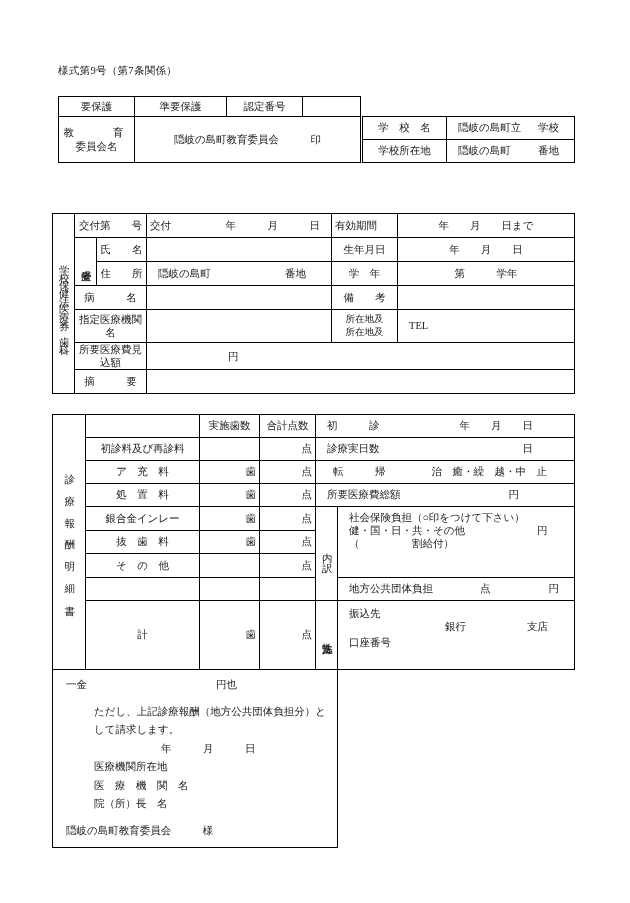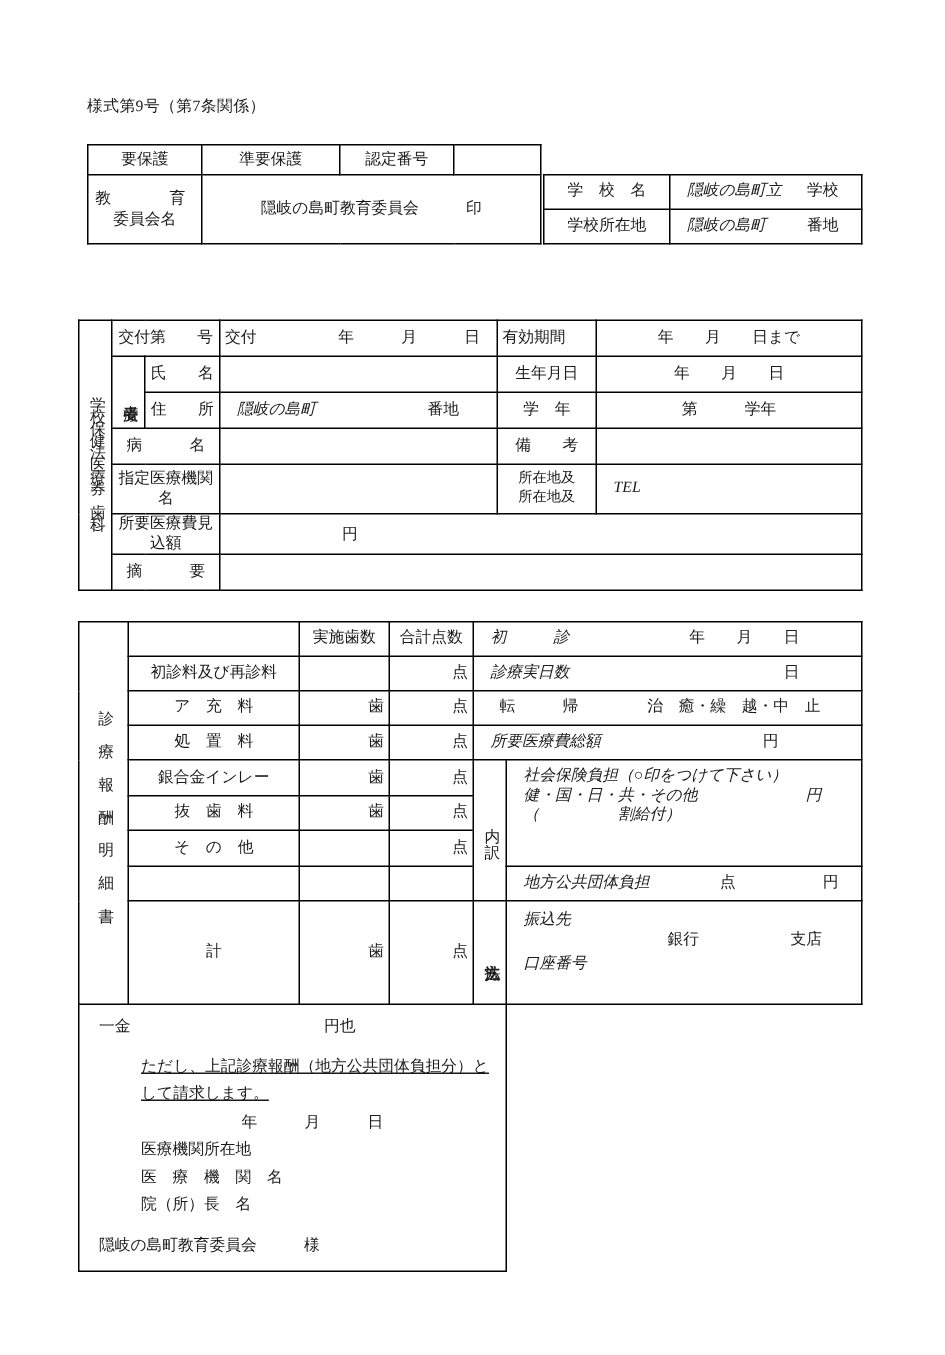--- a/index.html
+++ b/index.html
@@ -106,33 +106,33 @@
 
   
   #table3 {
     position: absolute;
     left: 52px;
     top: 414px;
     width: 522px;
   }
   #table3 td { height: 22px; }
 
-  .pad-l { padding-left: 8px; font-style: italic; }
+  .pad-l { padding-left: 8px; }
 
   .inner-line {
     display: block;
   }
 
   .footer-block {
     text-align: left;
     line-height: 1.75;
     padding: 6px 0 6px 10px;
     font-size: 10.5px;
   }
-  .ft-indent1 { padding-left: 28px; display: block; text-decoration: underline; }
+  .ft-indent1 { padding-left: 28px; display: block; }
   .ft-indent2 { padding-left: 28px; display: block; }
   .ft-indent3 { padding-left: 95px; display: block; }
   .ft-row { display: block; position: relative; }
   .ft-seal { position: absolute; left: 355px; top: 0; }
   .ft-gap { display: block; height: 9px; }
 
   .money-row { position: relative; display:block; }
   .money-kin { position: absolute; left: 0; top: 0; }
   .money-en  { position: absolute; left: 150px; top: 0; }
 

